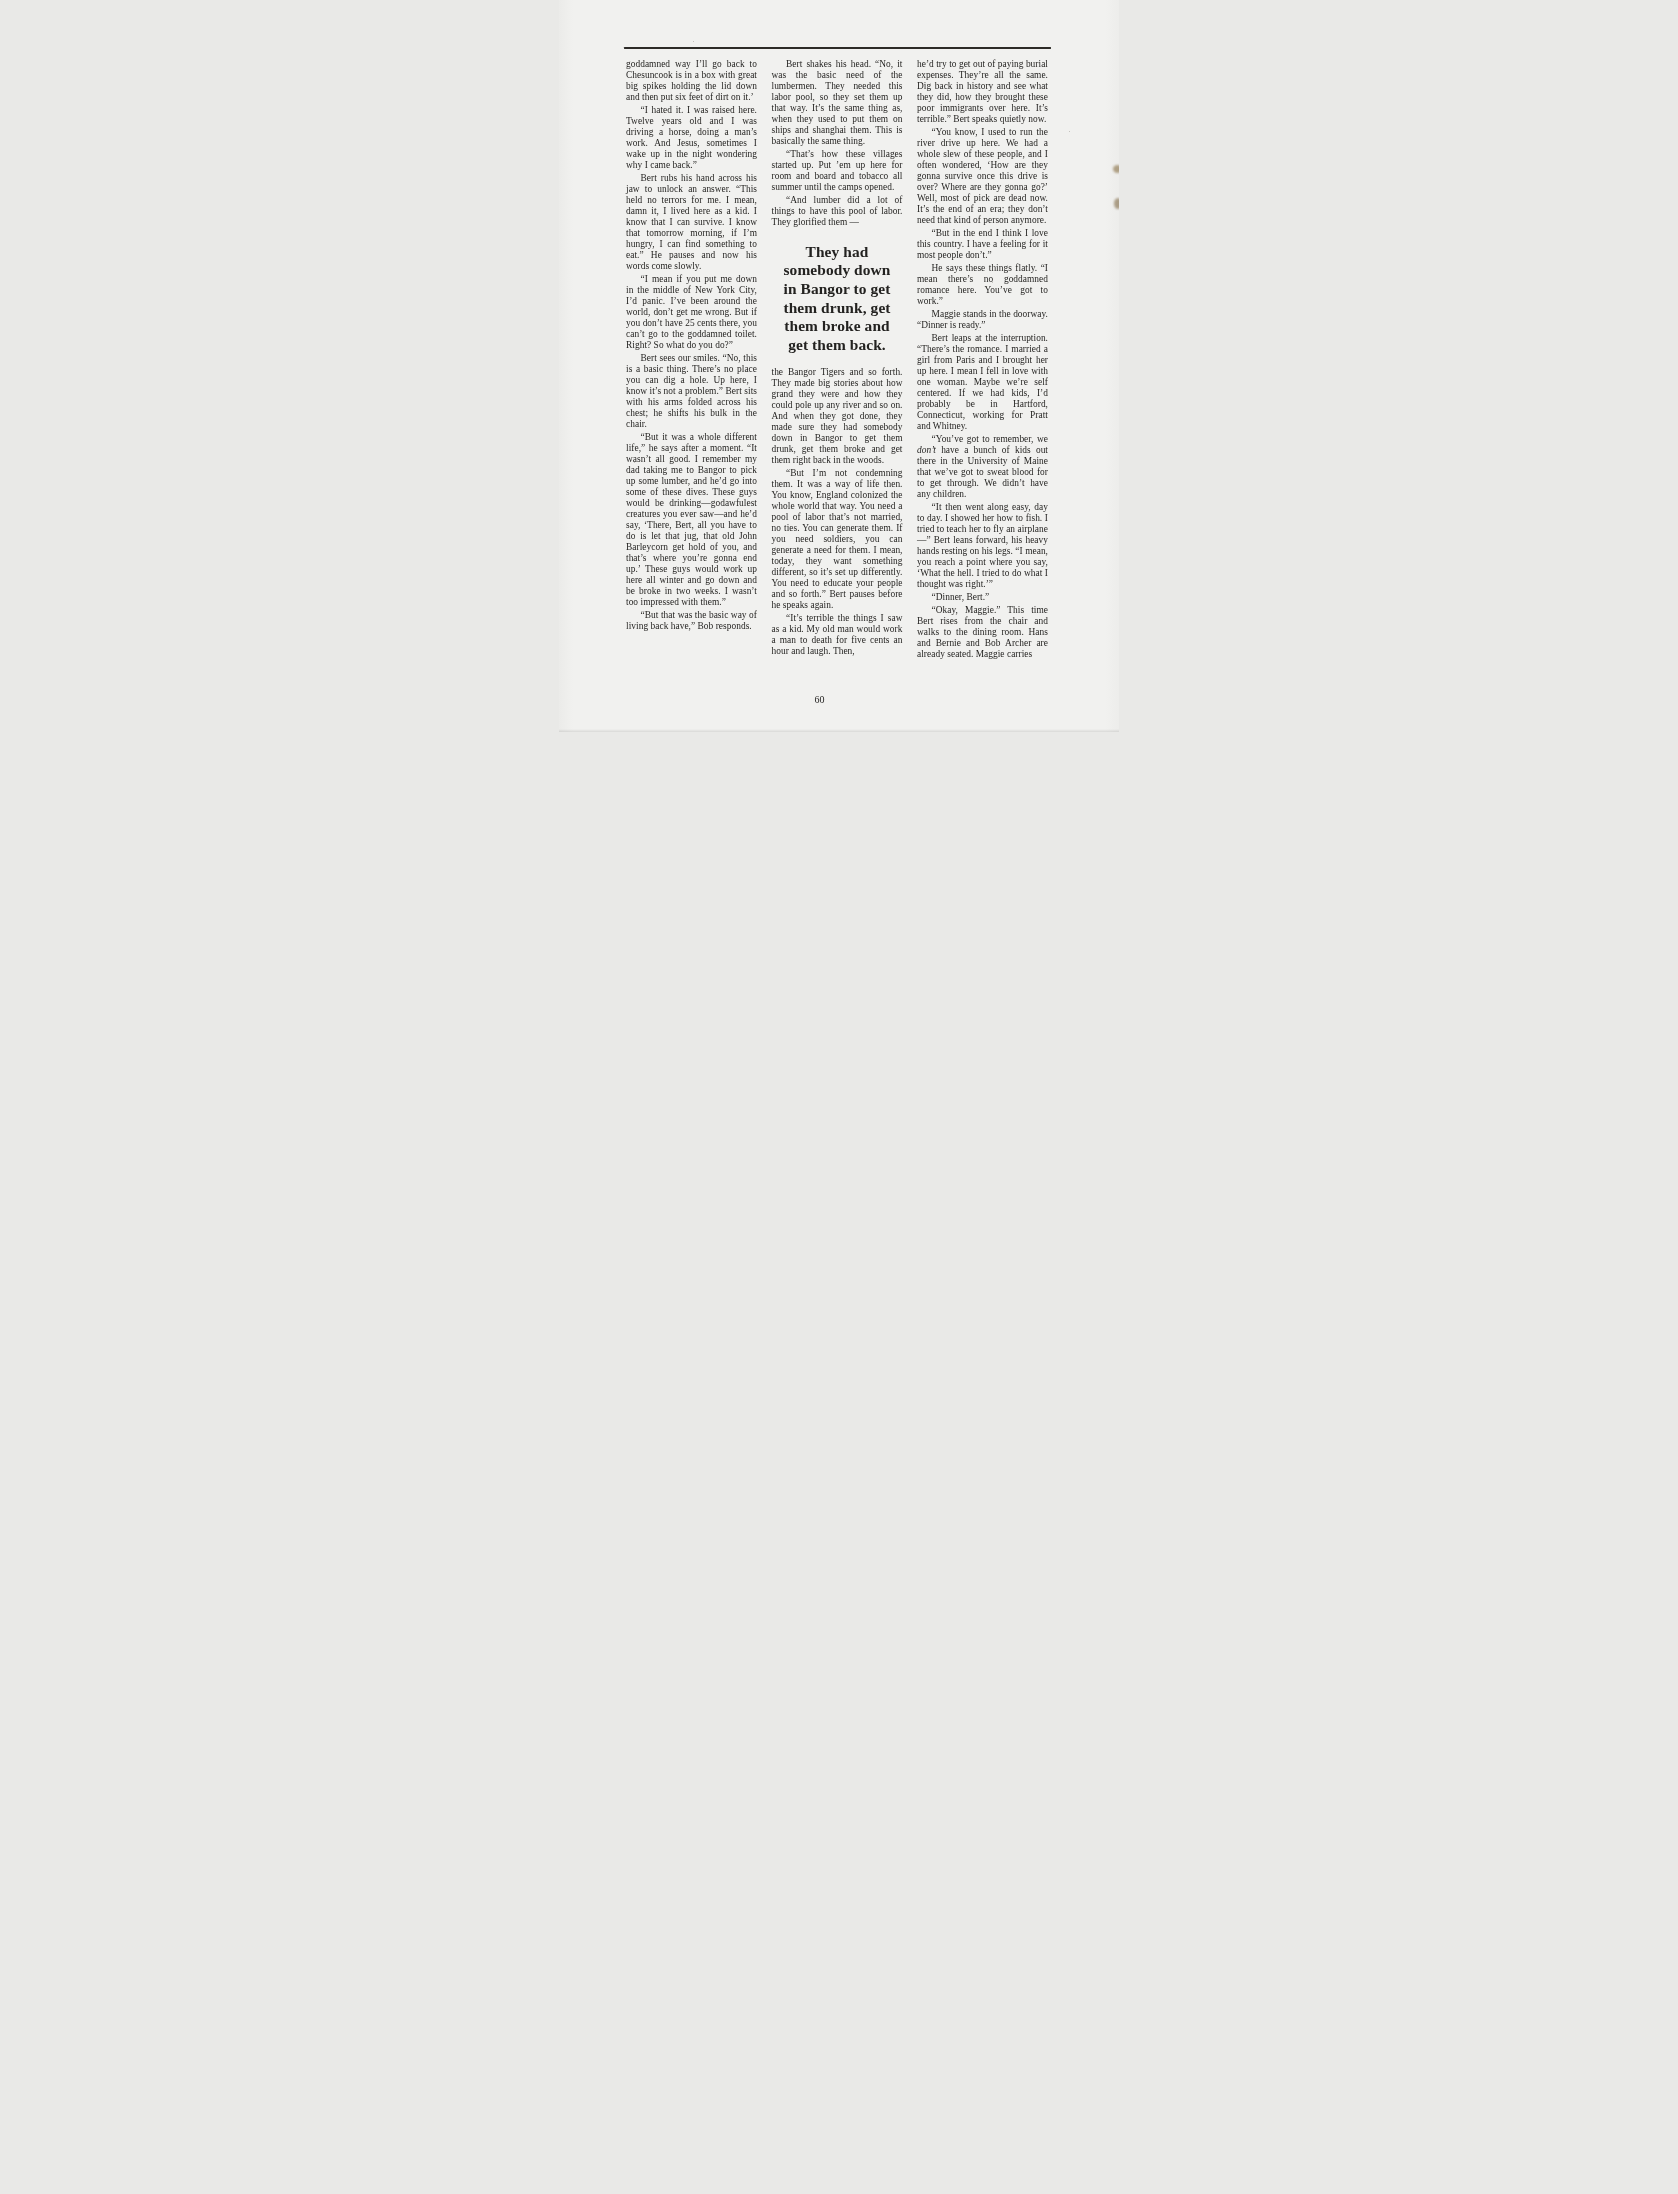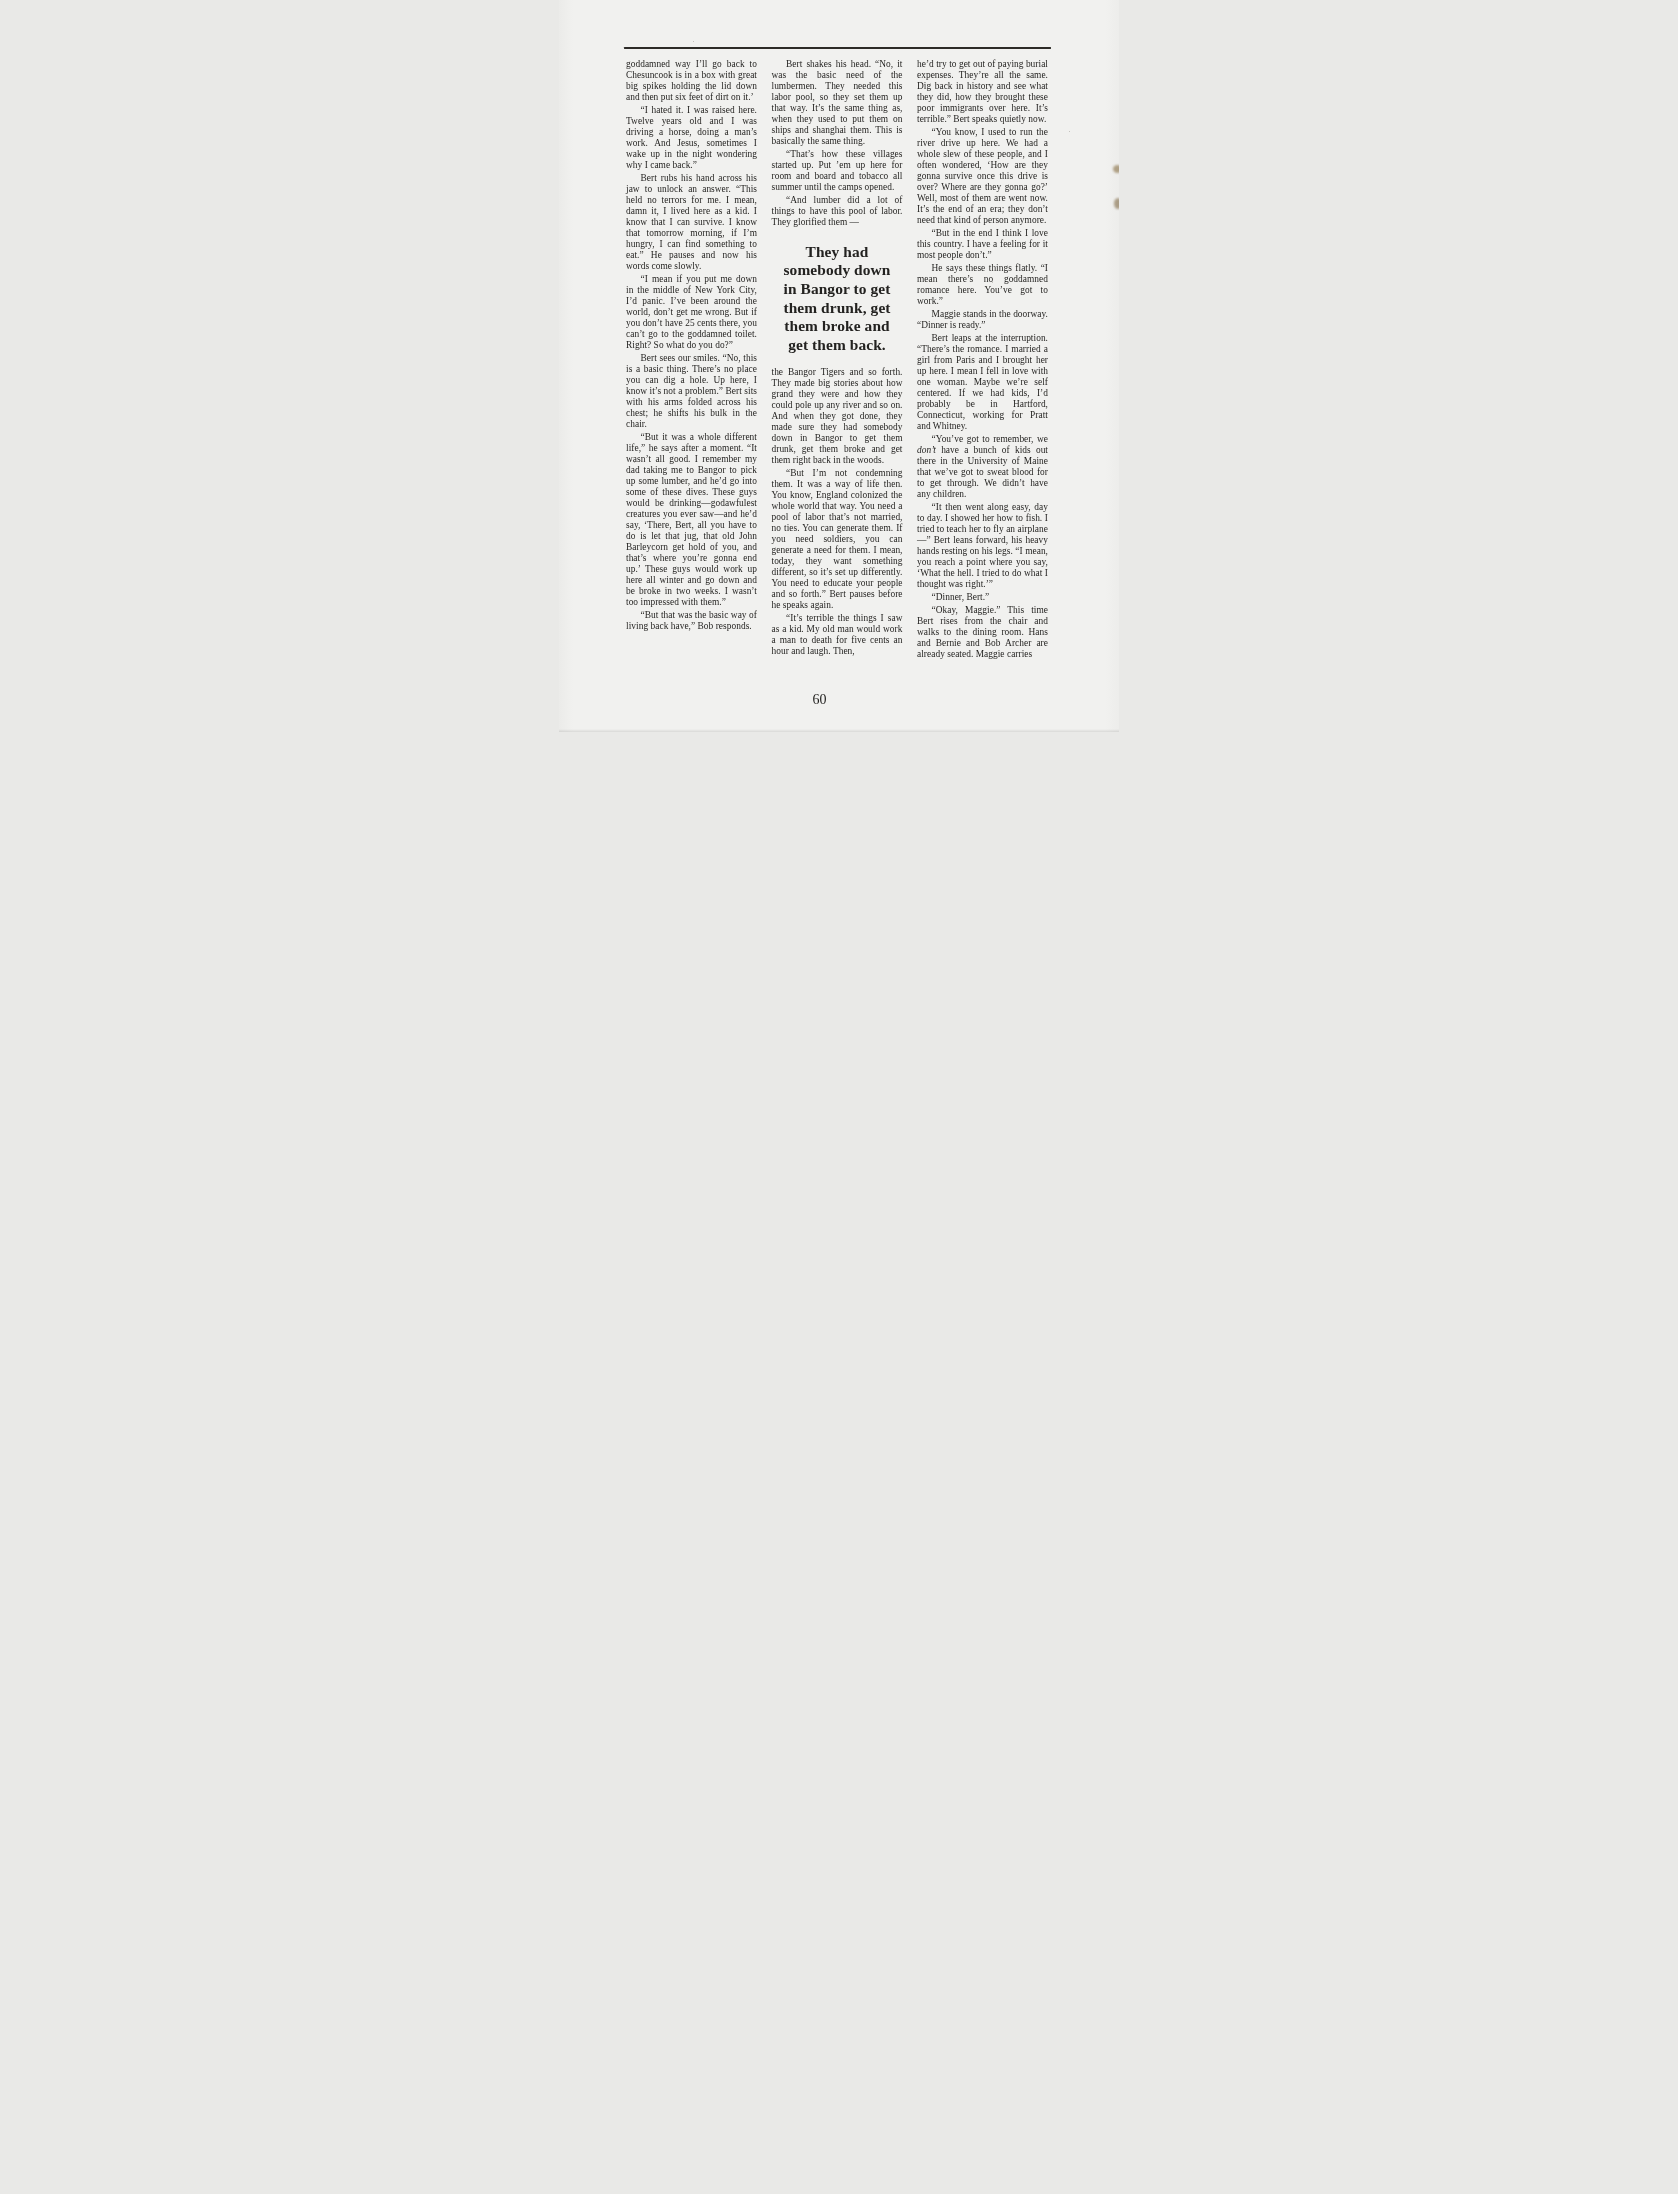--- a/index.html
+++ b/index.html
@@ -71,21 +71,21 @@
     letter-spacing: 0.1px;
     color: #232220;
     font-weight: bold;
   }
   .pagenum {
     position: absolute;
     top: 694px;
     left: 0;
     width: 521px;
     text-align: center;
-    font-size: 14px;
+    font-size: 10px;
     line-height: 12.3px;
   }
   .artifact {
     position: absolute;
     border-radius: 50%;
     pointer-events: none;
   }
   .smudge-1 {
     right: -2.6px; top: 165px;
     width: 8.8px; height: 8px;
@@ -131,21 +131,21 @@
         <p class="para">Bert shakes his head. “No, it was the basic need of the lumbermen. They needed this labor pool, so they set them up that way. It’s the same thing as, when they used to put them on ships and shanghai them. This is basically the same thing.</p>
         <p class="para">“That’s how these villages started up. Put ’em up here for room and board and tobacco all summer until the camps opened.</p>
         <p class="para">“And lumber did a lot of things to have this pool of labor. They glorified them —</p>
         <div class="pullquote">They had somebody down in Bangor to get them drunk, get them broke and get them back.</div>
         <p class="para noindent">the Bangor Tigers and so forth. They made big stories about how grand they were and how they could pole up any river and so on. And when they got done, they made sure they had somebody down in Bangor to get them drunk, get them broke and get them right back in the woods.</p>
         <p class="para">“But I’m not condemning them. It was a way of life then. You know, England colonized the whole world that way. You need a pool of labor that’s not married, no ties. You can generate them. If you need soldiers, you can generate a need for them. I mean, today, they want something different, so it’s set up differently. You need to educate your people and so forth.” Bert pauses before he speaks again.</p>
         <p class="para">“It’s terrible the things I saw as a kid. My old man would work a man to death for five cents an hour and laugh. Then,</p>
       </div>
     <div class="column">
         <p class="para noindent">he’d try to get out of paying burial expenses. They’re all the same. Dig back in history and see what they did, how they brought these poor immigrants over here. It’s terrible.” Bert speaks quietly now.</p>
-        <p class="para">“You know, I used to run the river drive up here. We had a whole slew of these people, and I often wondered, ‘How are they gonna survive once this drive is over? Where are they gonna go?’ Well, most of them are went now. It’s the end of an era; they don’t need that kind of person anymore.</p>
+        <p class="para">“You know, I used to run the river drive up here. We had a whole slew of these people, and I often wondered, ‘How are they gonna survive once this drive is over? Where are they gonna go?’ Well, most of pick are dead now. It’s the end of an era; they don’t need that kind of person anymore.</p>
         <p class="para">“But in the end I think I love this country. I have a feeling for it most people don’t.”</p>
         <p class="para">He says these things flatly. “I mean there’s no goddamned romance here. You’ve got to work.”</p>
         <p class="para">Maggie stands in the doorway. “Dinner is ready.”</p>
         <p class="para">Bert leaps at the interruption. “There’s the romance. I married a girl from Paris and I brought her up here. I mean I fell in love with one woman. Maybe we’re self centered. If we had kids, I’d probably be in Hartford, Connecticut, working for Pratt and Whitney.</p>
         <p class="para">“You’ve got to remember, we <em>don’t</em> have a bunch of kids out there in the University of Maine that we’ve got to sweat blood for to get through. We didn’t have any children.</p>
         <p class="para">“It then went along easy, day to day. I showed her how to fish. I tried to teach her to fly an airplane—” Bert leans forward, his heavy hands resting on his legs. “I mean, you reach a point where you say, ‘What the hell. I tried to do what I thought was right.’”</p>
         <p class="para">“Dinner, Bert.”</p>
         <p class="para">“Okay, Maggie.” This time Bert rises from the chair and walks to the dining room. Hans and Bernie and Bob Archer are already seated. Maggie carries</p>
       </div>
   </div>

